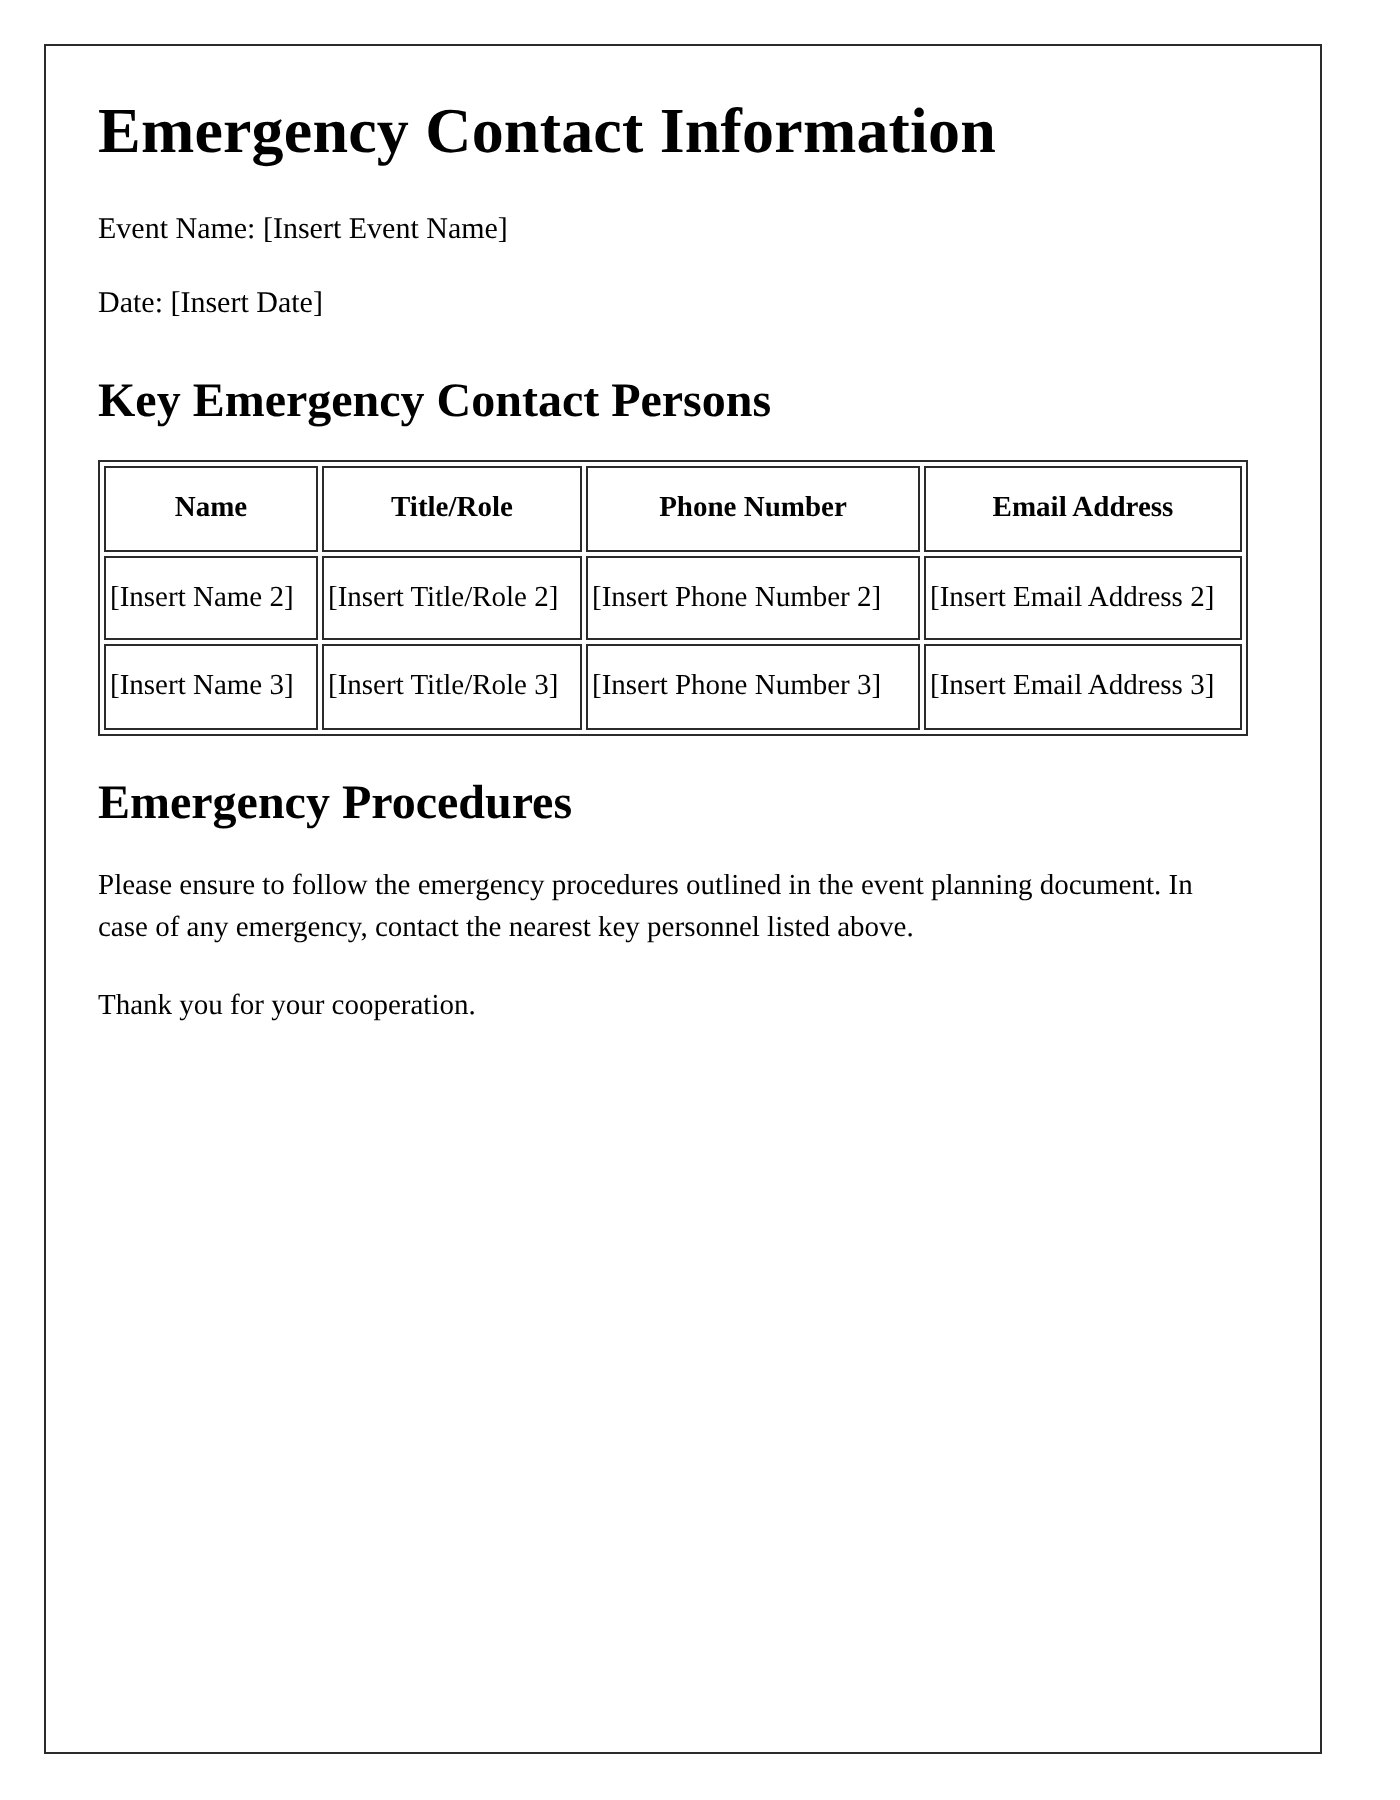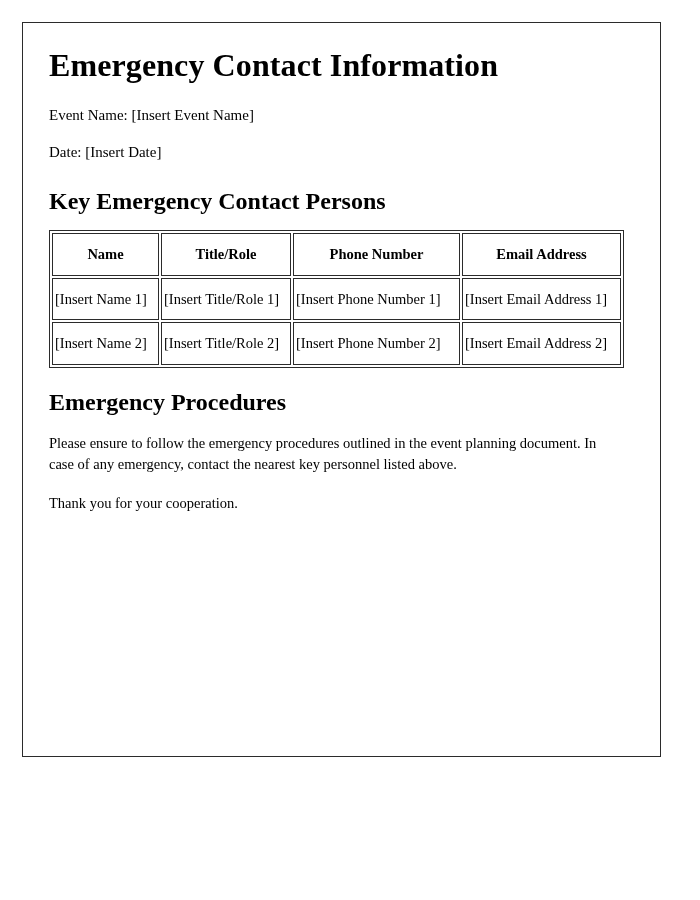--- a/index.html
+++ b/index.html
@@ -13,21 +13,21 @@
     font-family: "Liberation Serif", "DejaVu Serif", serif;
     color: #000000;
     overflow: hidden;
   }
 
   .page {
     position: absolute;
     left: 22px;
     top: 22px;
     width: 639px;
-    height: 735px;
+    height: 855px;
     border: 1px solid #2b2b2b;
     background: #ffffff;
     box-sizing: border-box;
   }
 
   .page-inner {
     padding: 24px 26px 0 26px;
   }
 
   .doc-title {
@@ -128,30 +128,30 @@
       <thead>
         <tr>
           <th>Name</th>
           <th>Title/Role</th>
           <th>Phone Number</th>
           <th>Email Address</th>
         </tr>
       </thead>
       <tbody>
         <tr>
-          <td>[Insert Name 1]</td>
-          <td>[Insert Title/Role 1]</td>
-          <td>[Insert Phone Number 1]</td>
-          <td>[Insert Email Address 1]</td>
-        </tr>
-        <tr>
           <td>[Insert Name 2]</td>
           <td>[Insert Title/Role 2]</td>
           <td>[Insert Phone Number 2]</td>
           <td>[Insert Email Address 2]</td>
+        </tr>
+        <tr>
+          <td>[Insert Name 3]</td>
+          <td>[Insert Title/Role 3]</td>
+          <td>[Insert Phone Number 3]</td>
+          <td>[Insert Email Address 3]</td>
         </tr>
       </tbody>
     </table>
 
     <h2 class="section-heading procedures">Emergency Procedures</h2>
 
     <p class="body-text">Please ensure to follow the emergency procedures outlined in the event planning document. In case of any emergency, contact the nearest key personnel listed above.</p>
 
     <p class="body-text closing">Thank you for your cooperation.</p>
 

